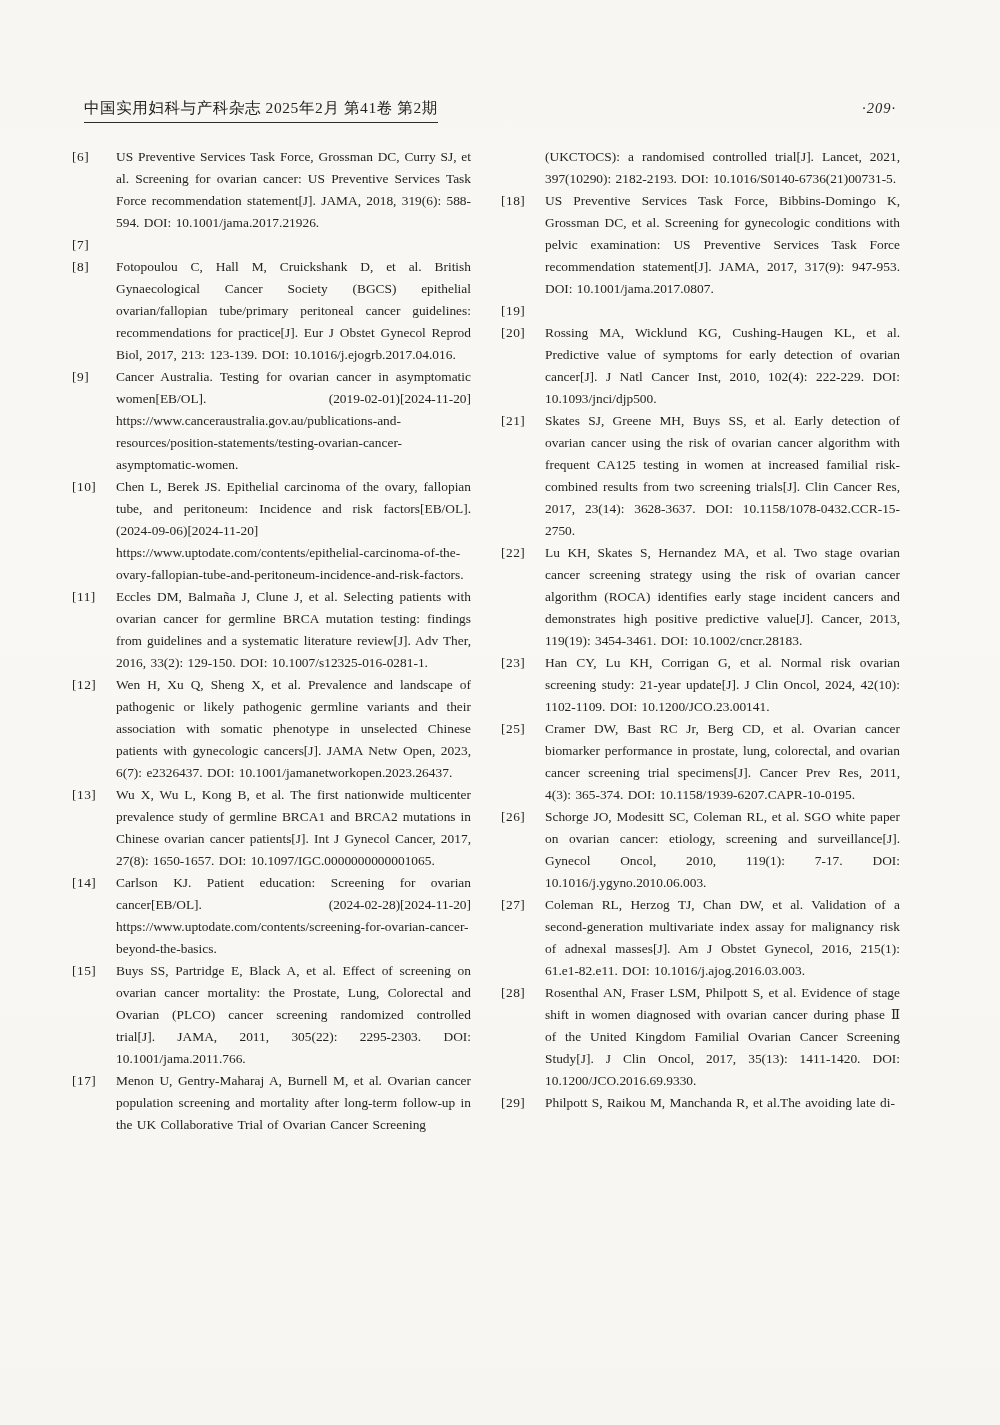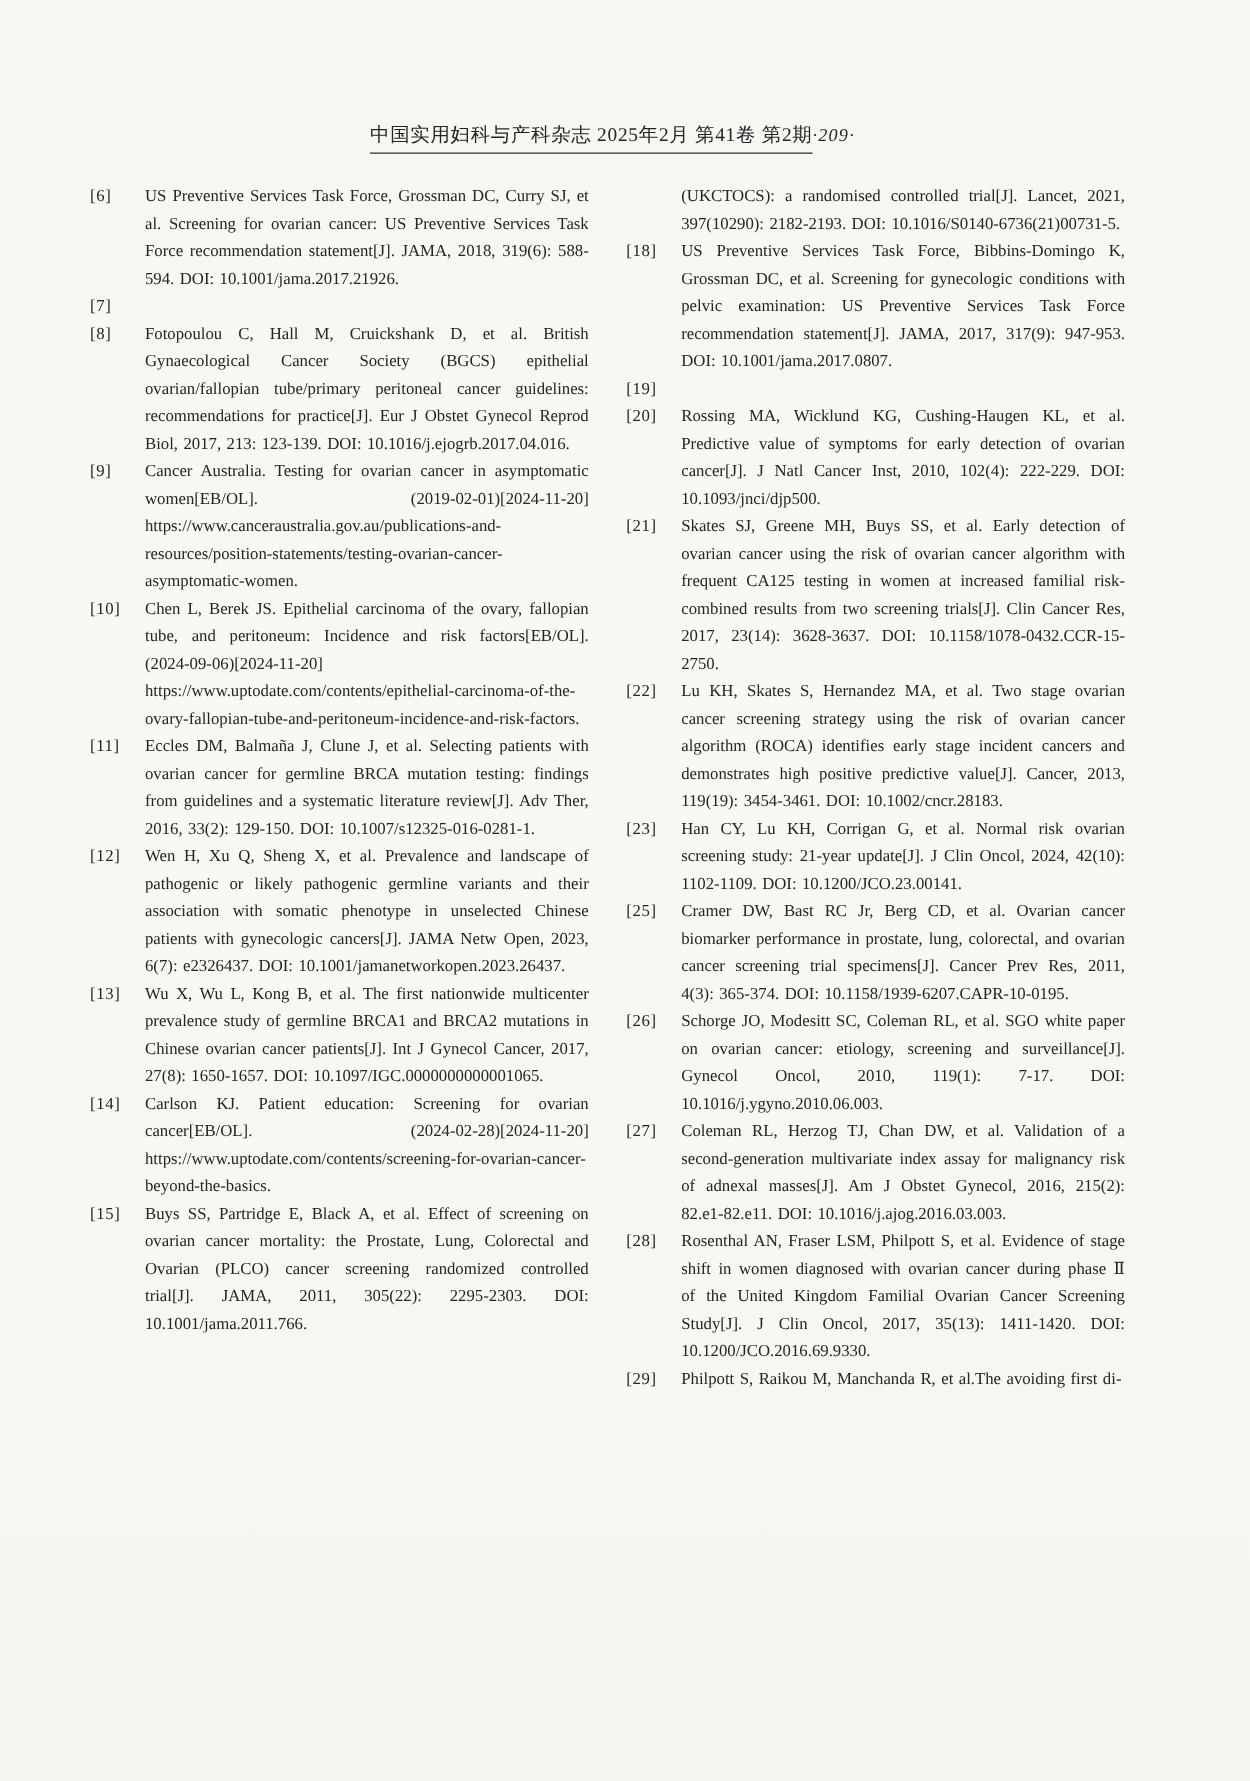--- a/index.html
+++ b/index.html
@@ -13,21 +13,21 @@
   }
   .page {
     box-sizing: border-box;
     width: 1000px;
     height: 1425px;
     padding: 98px 100px 0 72px;
     background: linear-gradient(180deg, #f7f6f2 0%, #f9f8f4 40%, #f6f5f1 100%);
   }
   .page-header {
     display: flex;
-    justify-content: center;
+    justify-content: space-between;
     align-items: baseline;
     margin: 0 4px 0 12px;
   }
   .journal-info {
     font-size: 15.5px;
     letter-spacing: 0.6px;
     padding-bottom: 3px;
     border-bottom: 1.6px solid #2c2c2c;
     white-space: nowrap;
   }
@@ -104,20 +104,24 @@
         <p class="ref-text">Wu X, Wu L, Kong B, et al. The first nationwide multicenter prevalence study of germline BRCA1 and BRCA2 mutations in Chinese ovarian cancer patients[J]. Int J Gynecol Cancer, 2017, 27(8): 1650-1657. DOI: 10.1097/IGC.0000000000001065.</p>
       </div>
       <div class="ref">
         <span class="ref-num">[14]</span>
         <p class="ref-text">Carlson KJ. Patient education: Screening for ovarian cancer[EB/OL]. (2024-02-28)[2024-11-20] https://www.uptodate.com/contents/screening-for-ovarian-cancer-beyond-the-basics.</p>
       </div>
       <div class="ref">
         <span class="ref-num">[15]</span>
         <p class="ref-text">Buys SS, Partridge E, Black A, et al. Effect of screening on ovarian cancer mortality: the Prostate, Lung, Colorectal and Ovarian (PLCO) cancer screening randomized controlled trial[J]. JAMA, 2011, 305(22): 2295-2303. DOI: 10.1001/jama.2011.766.</p>
       </div>
+      <div class="ref">
+        <span class="ref-num">[17]</span>
+        <p class="ref-text">Menon U, Gentry-Maharaj A, Burnell M, et al. Ovarian cancer population screening and mortality after long-term follow-up in the UK Collaborative Trial of Ovarian Cancer Screening</p>
+      </div>
     </div>
 
     <div class="col">
       <div class="ref">
         <span class="ref-num"></span>
         <p class="ref-text">(UKCTOCS): a randomised controlled trial[J]. Lancet, 2021, 397(10290): 2182-2193. DOI: 10.1016/S0140-6736(21)00731-5.</p>
       </div>
       <div class="ref">
         <span class="ref-num">[18]</span>
         <p class="ref-text">US Preventive Services Task Force, Bibbins-Domingo K, Grossman DC, et al. Screening for gynecologic conditions with pelvic examination: US Preventive Services Task Force recommendation statement[J]. JAMA, 2017, 317(9): 947-953. DOI: 10.1001/jama.2017.0807.</p>
@@ -144,26 +148,26 @@
       <div class="ref">
         <span class="ref-num">[25]</span>
         <p class="ref-text">Cramer DW, Bast RC Jr, Berg CD, et al. Ovarian cancer biomarker performance in prostate, lung, colorectal, and ovarian cancer screening trial specimens[J]. Cancer Prev Res, 2011, 4(3): 365-374. DOI: 10.1158/1939-6207.CAPR-10-0195.</p>
       </div>
       <div class="ref">
         <span class="ref-num">[26]</span>
         <p class="ref-text">Schorge JO, Modesitt SC, Coleman RL, et al. SGO white paper on ovarian cancer: etiology, screening and surveillance[J]. Gynecol Oncol, 2010, 119(1): 7-17. DOI: 10.1016/j.ygyno.2010.06.003.</p>
       </div>
       <div class="ref">
         <span class="ref-num">[27]</span>
-        <p class="ref-text">Coleman RL, Herzog TJ, Chan DW, et al. Validation of a second-generation multivariate index assay for malignancy risk of adnexal masses[J]. Am J Obstet Gynecol, 2016, 215(2): 82.e1-82.e11. DOI: 10.1016/j.ajog.2016.03.003.</p>
+        <p class="ref-text">Coleman RL, Herzog TJ, Chan DW, et al. Validation of a second-generation multivariate index assay for malignancy risk of adnexal masses[J]. Am J Obstet Gynecol, 2016, 215(1): 61.e1-82.e11. DOI: 10.1016/j.ajog.2016.03.003.</p>
       </div>
       <div class="ref">
         <span class="ref-num">[28]</span>
         <p class="ref-text">Rosenthal AN, Fraser LSM, Philpott S, et al. Evidence of stage shift in women diagnosed with ovarian cancer during phase Ⅱ of the United Kingdom Familial Ovarian Cancer Screening Study[J]. J Clin Oncol, 2017, 35(13): 1411-1420. DOI: 10.1200/JCO.2016.69.9330.</p>
       </div>
       <div class="ref">
         <span class="ref-num">[29]</span>
-        <p class="ref-text">Philpott S, Raikou M, Manchanda R, et al.The avoiding first di-</p>
+        <p class="ref-text">Philpott S, Raikou M, Manchanda R, et al.The avoiding late di-</p>
       </div>
     </div>
 
   </main>
 </div>
 
 </body></html>

